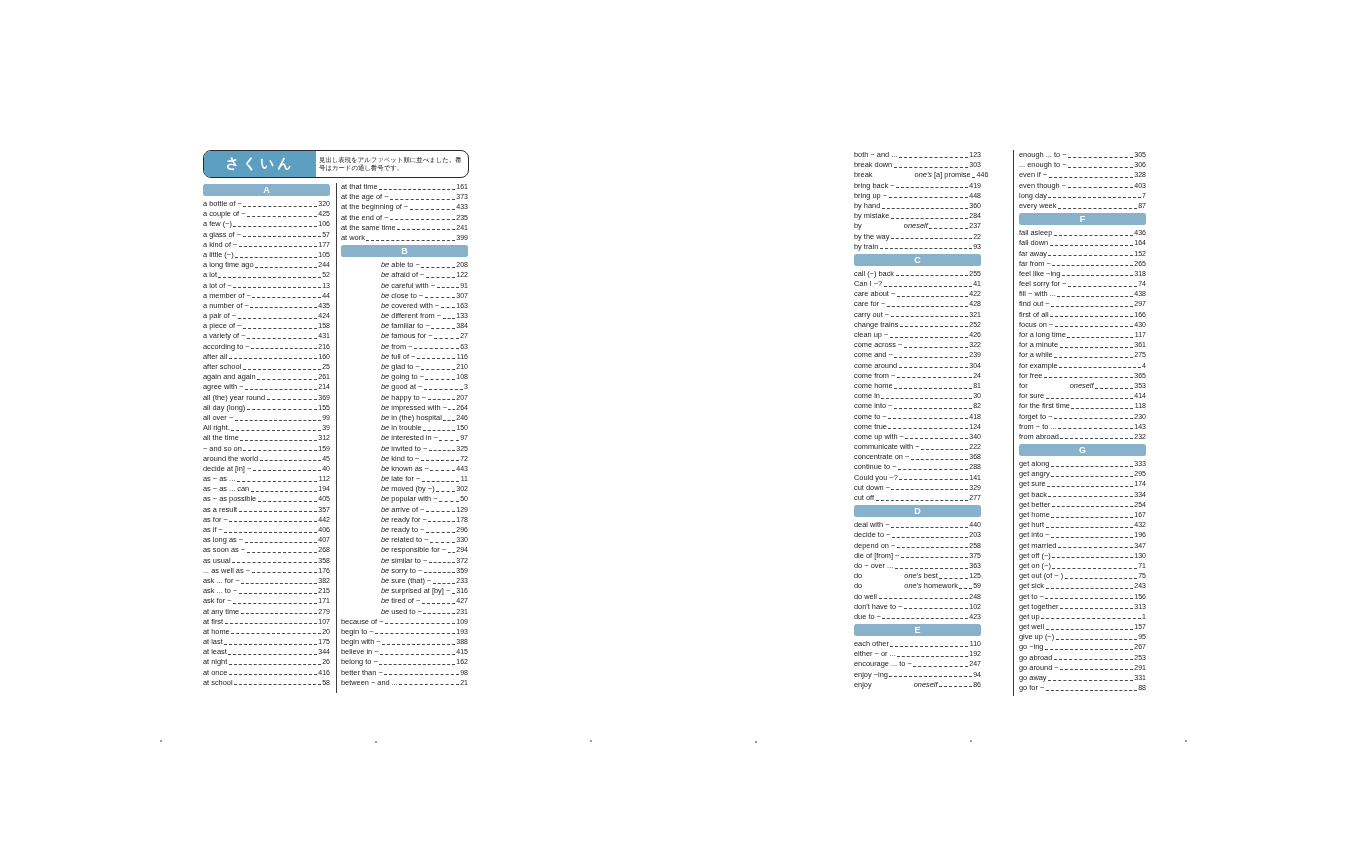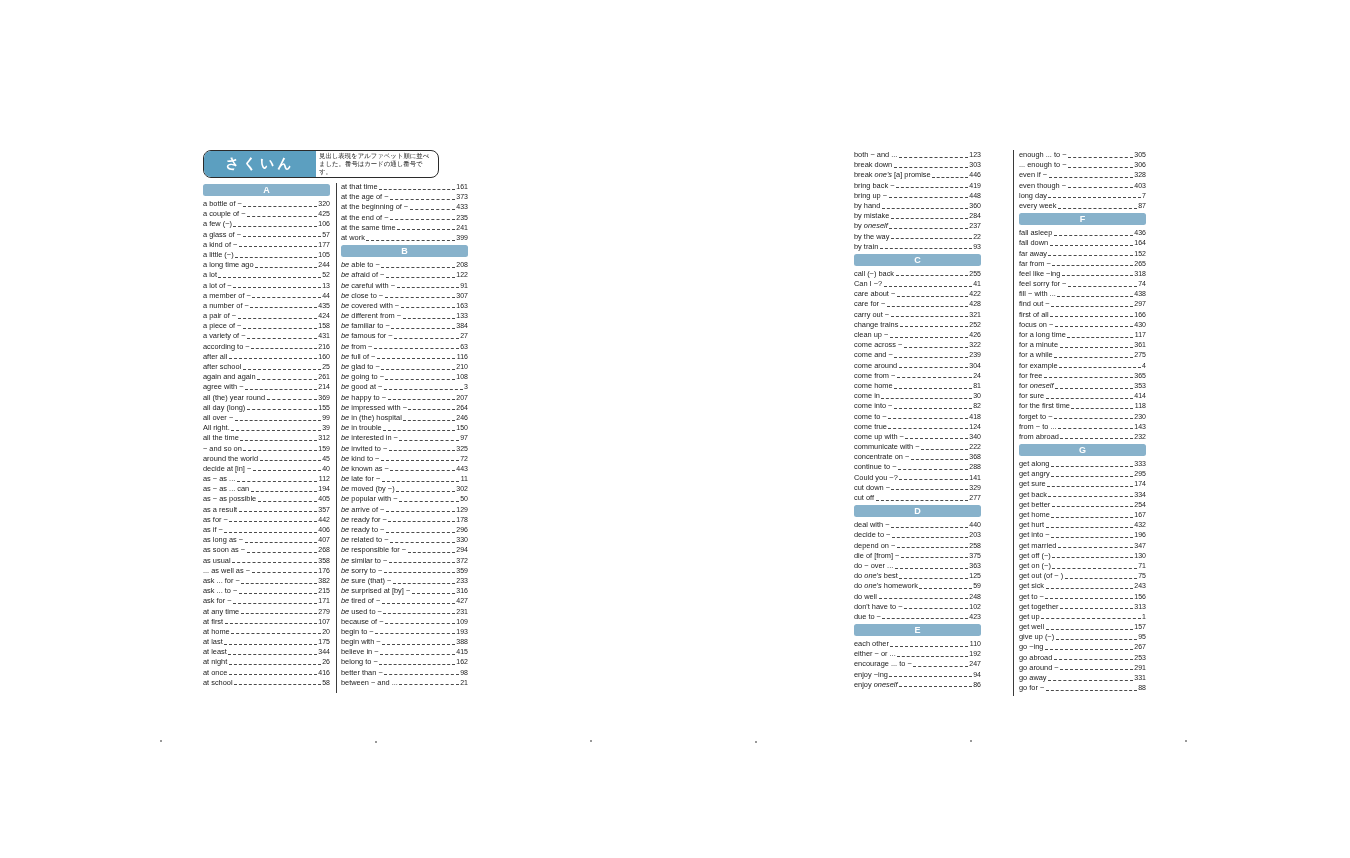--- a/index.html
+++ b/index.html
@@ -1,21 +1,21 @@
 <!DOCTYPE html>
 <html style="--banner-blue: #5c9fc0; --section-blue: #88b2cb;"><head>
 <meta charset="utf-8">
 <style>
   html,body{margin:0;padding:0;}
   body{
     width:1350px;height:858px;background:#ffffff;position:relative;
     font-family:"Liberation Sans", sans-serif;color:#1a1a1a;overflow:hidden;
   }
   .banner{
-    position:absolute;left:203px;top:150px;width:236px;height:28px;
+    position:absolute;left:203px;top:150px;width:266px;height:28px;
     border:1.6px solid #2b2b2b;border-radius:8px;display:flex;overflow:hidden;
     box-sizing:border-box;background:#fff;
   }
   .banner-title{
     background:var(--banner-blue,#5c9fc0);color:#fff;width:112px;flex:0 0 112px;
     display:flex;align-items:center;justify-content:center;
     font-weight:bold;font-size:14px;letter-spacing:3px;
   }
   .banner-desc{
     flex:1;display:flex;align-items:center;justify-content:center;
@@ -36,21 +36,21 @@
   }
   .row{display:flex;height:10.2px;font-size:7.4px;}
   .ph{white-space:nowrap;line-height:10.2px;}
   .lead{flex:1;margin:0 1.5px;position:relative;min-width:3px;}
   .lead::after{
     content:"";position:absolute;left:0;right:0;bottom:2.6px;
     border-bottom:1px dashed #4a4a4a;
   }
   .num{white-space:nowrap;line-height:10.2px;font-size:7px;}
   .dot{position:absolute;width:2px;height:2px;border-radius:50%;background:#777;}
-  i{font-style:italic;}
+  i{font-style:italic;margin-left:40px;}
 </style>
 </head>
 <body>
 
 <div class="banner">
   <div class="banner-title">さくいん</div>
   <div class="banner-desc">見出し表現をアルファベット順に並べました。番号はカードの通し番号です。</div>
 </div>
 
 <div class="col" id="col-0-0">

